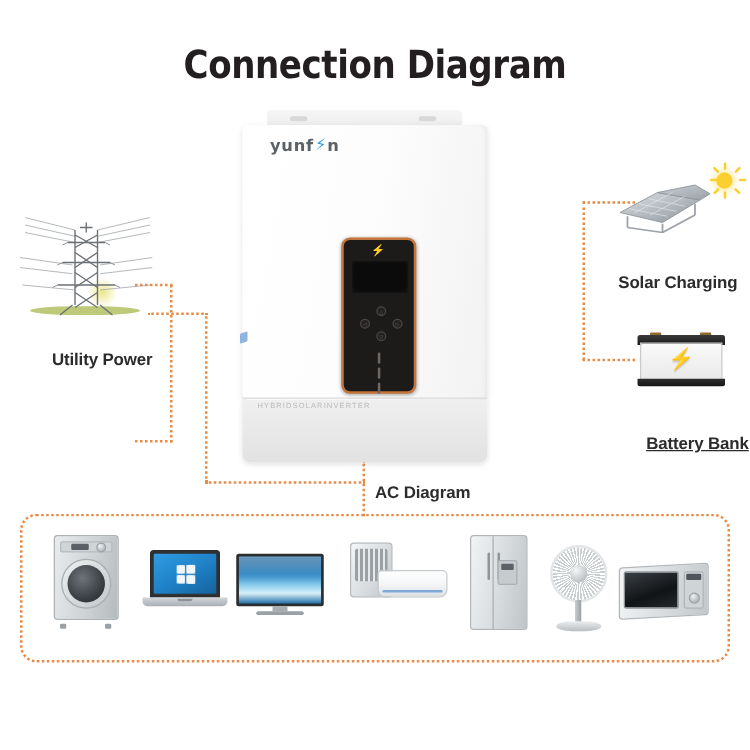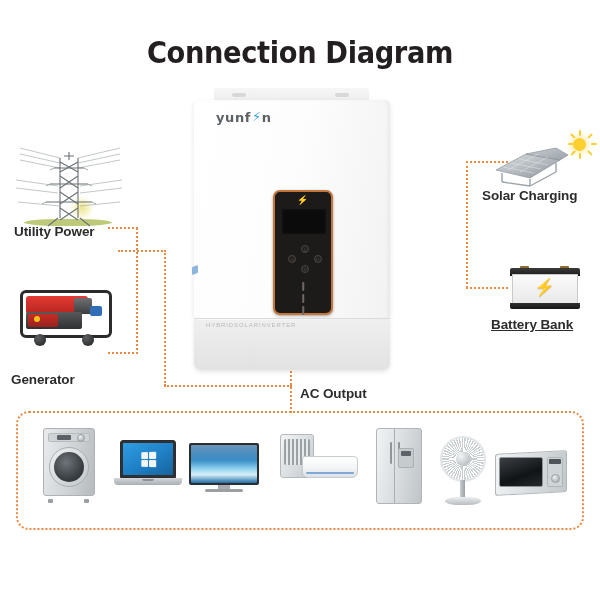--- a/index.html
+++ b/index.html
@@ -62,21 +62,22 @@
   .node-label {
     position: absolute;
     font-family: "Liberation Sans", sans-serif;
     font-size: 13.5px;
     font-weight: bold;
     color: #2c2c2c;
     white-space: nowrap;
     letter-spacing: -0.1px;
   }
   .node-label.ctr {
-    text-align: left;
+    text-align: right;
+    margin-top: 30px;
   }
 
   
   .device {
     position: absolute;
   }
 
   
   .inv-bracket {
     position: absolute;
@@ -222,21 +223,21 @@
     width: 1.5px;
     height: 9px;
     background: #6f6864;
     border-radius: 1px;
   }
   .led.l1 { top: 90px; }
   .led.l2 { top: 102px; }
   .led.l3 { top: 114px; }
 
   
-  .pylon-wrap { left: 14px; top: 132px; width: 108px; height: 100px; }
+  .pylon-wrap { left: 14px; top: 158px; width: 108px; height: 100px; }
   .ground {
     position: absolute;
     left: 10px;
     bottom: 6px;
     width: 88px;
     height: 7px;
     background: #b7c36a;
     border-radius: 50%/60%;
     opacity: 0.9;
   }
@@ -620,32 +621,20 @@
         <path d="M44 86 L34 94 M66 86 L76 94"></path>
         <path d="M55 20 L55 28 M50 24 L60 24"></path>
       </g>
       <g stroke="#8c9196" stroke-width="0.8" fill="none">
         <path d="M40 36 L36 38 M70 36 L74 38 M36 52 L32 54 M74 52 L78 54 M32 70 L28 72 M78 70 L82 72"></path>
       </g>
     </svg>
     <div class="node-label ctr" style="left:0; top:92px; width:108px;">Utility Power</div>
   </div>
 
-  <div class="device gen-wrap">
-    <div class="gen-frame"></div>
-    <div class="gen-tank"></div>
-    <div class="gen-cyl"></div>
-    <div class="gen-eng"></div>
-    <div class="gen-eng2"></div>
-    <div class="gen-yellow"></div>
-    <div class="gen-socket"></div>
-    <div class="gen-wheel" style="left:20px;"></div>
-    <div class="gen-wheel" style="left:68px;"></div>
-    <div class="node-label ctr" style="left:-3px; top:86px; width:112px;">Generator</div>
-  </div>
 
   <div class="device solar-wrap">
     <div class="sun"></div>
     <div class="sun-ray" style="right:9px;  top:-10px; width:1.6px; height:6px;"></div>
     <div class="sun-ray" style="right:9px;  top:13px;  width:1.6px; height:6px;"></div>
     <div class="sun-ray" style="right:-7px; top:3px;   width:6px;  height:1.6px;"></div>
     <div class="sun-ray" style="right:16px; top:3px;   width:6px;  height:1.6px;"></div>
     <div class="sun-ray" style="right:-3px; top:-5px;  width:6px;  height:1.6px; transform:rotate(-45deg);"></div>
     <div class="sun-ray" style="right:14px; top:12px;  width:6px;  height:1.6px; transform:rotate(-45deg);"></div>
     <div class="sun-ray" style="right:-3px; top:12px;  width:6px;  height:1.6px; transform:rotate(45deg);"></div>
@@ -680,21 +669,21 @@
   <div class="device batt-wrap">
     <div class="batt-term" style="left:12px;"></div>
     <div class="batt-term" style="left:52px;"></div>
     <div class="batt-top"></div>
     <div class="batt-body"></div>
     <div class="batt-bolt">⚡</div>
     <div class="batt-base"></div>
     <div class="node-label ctr" style="left:-17px; top:51px; width:108px;text-decoration:underline;">Battery Bank</div>
   </div>
 
-  <div class="node-label" style="left:300px; top:386px;">AC Output</div>
+  <div class="node-label" style="left:300px; top:386px;">AC Diagram</div>
 
   <div class="appl" style="left:43px; top:428px; width:52px; height:72px;">
     <div class="wm-body"></div>
     <div class="wm-panel"></div>
     <div class="wm-disp"></div>
     <div class="wm-knob"></div>
     <div class="wm-door-o"></div>
     <div class="wm-door-i"></div>
     <div class="wm-foot" style="left:5px;"></div>
     <div class="wm-foot" style="left:41px;"></div>

